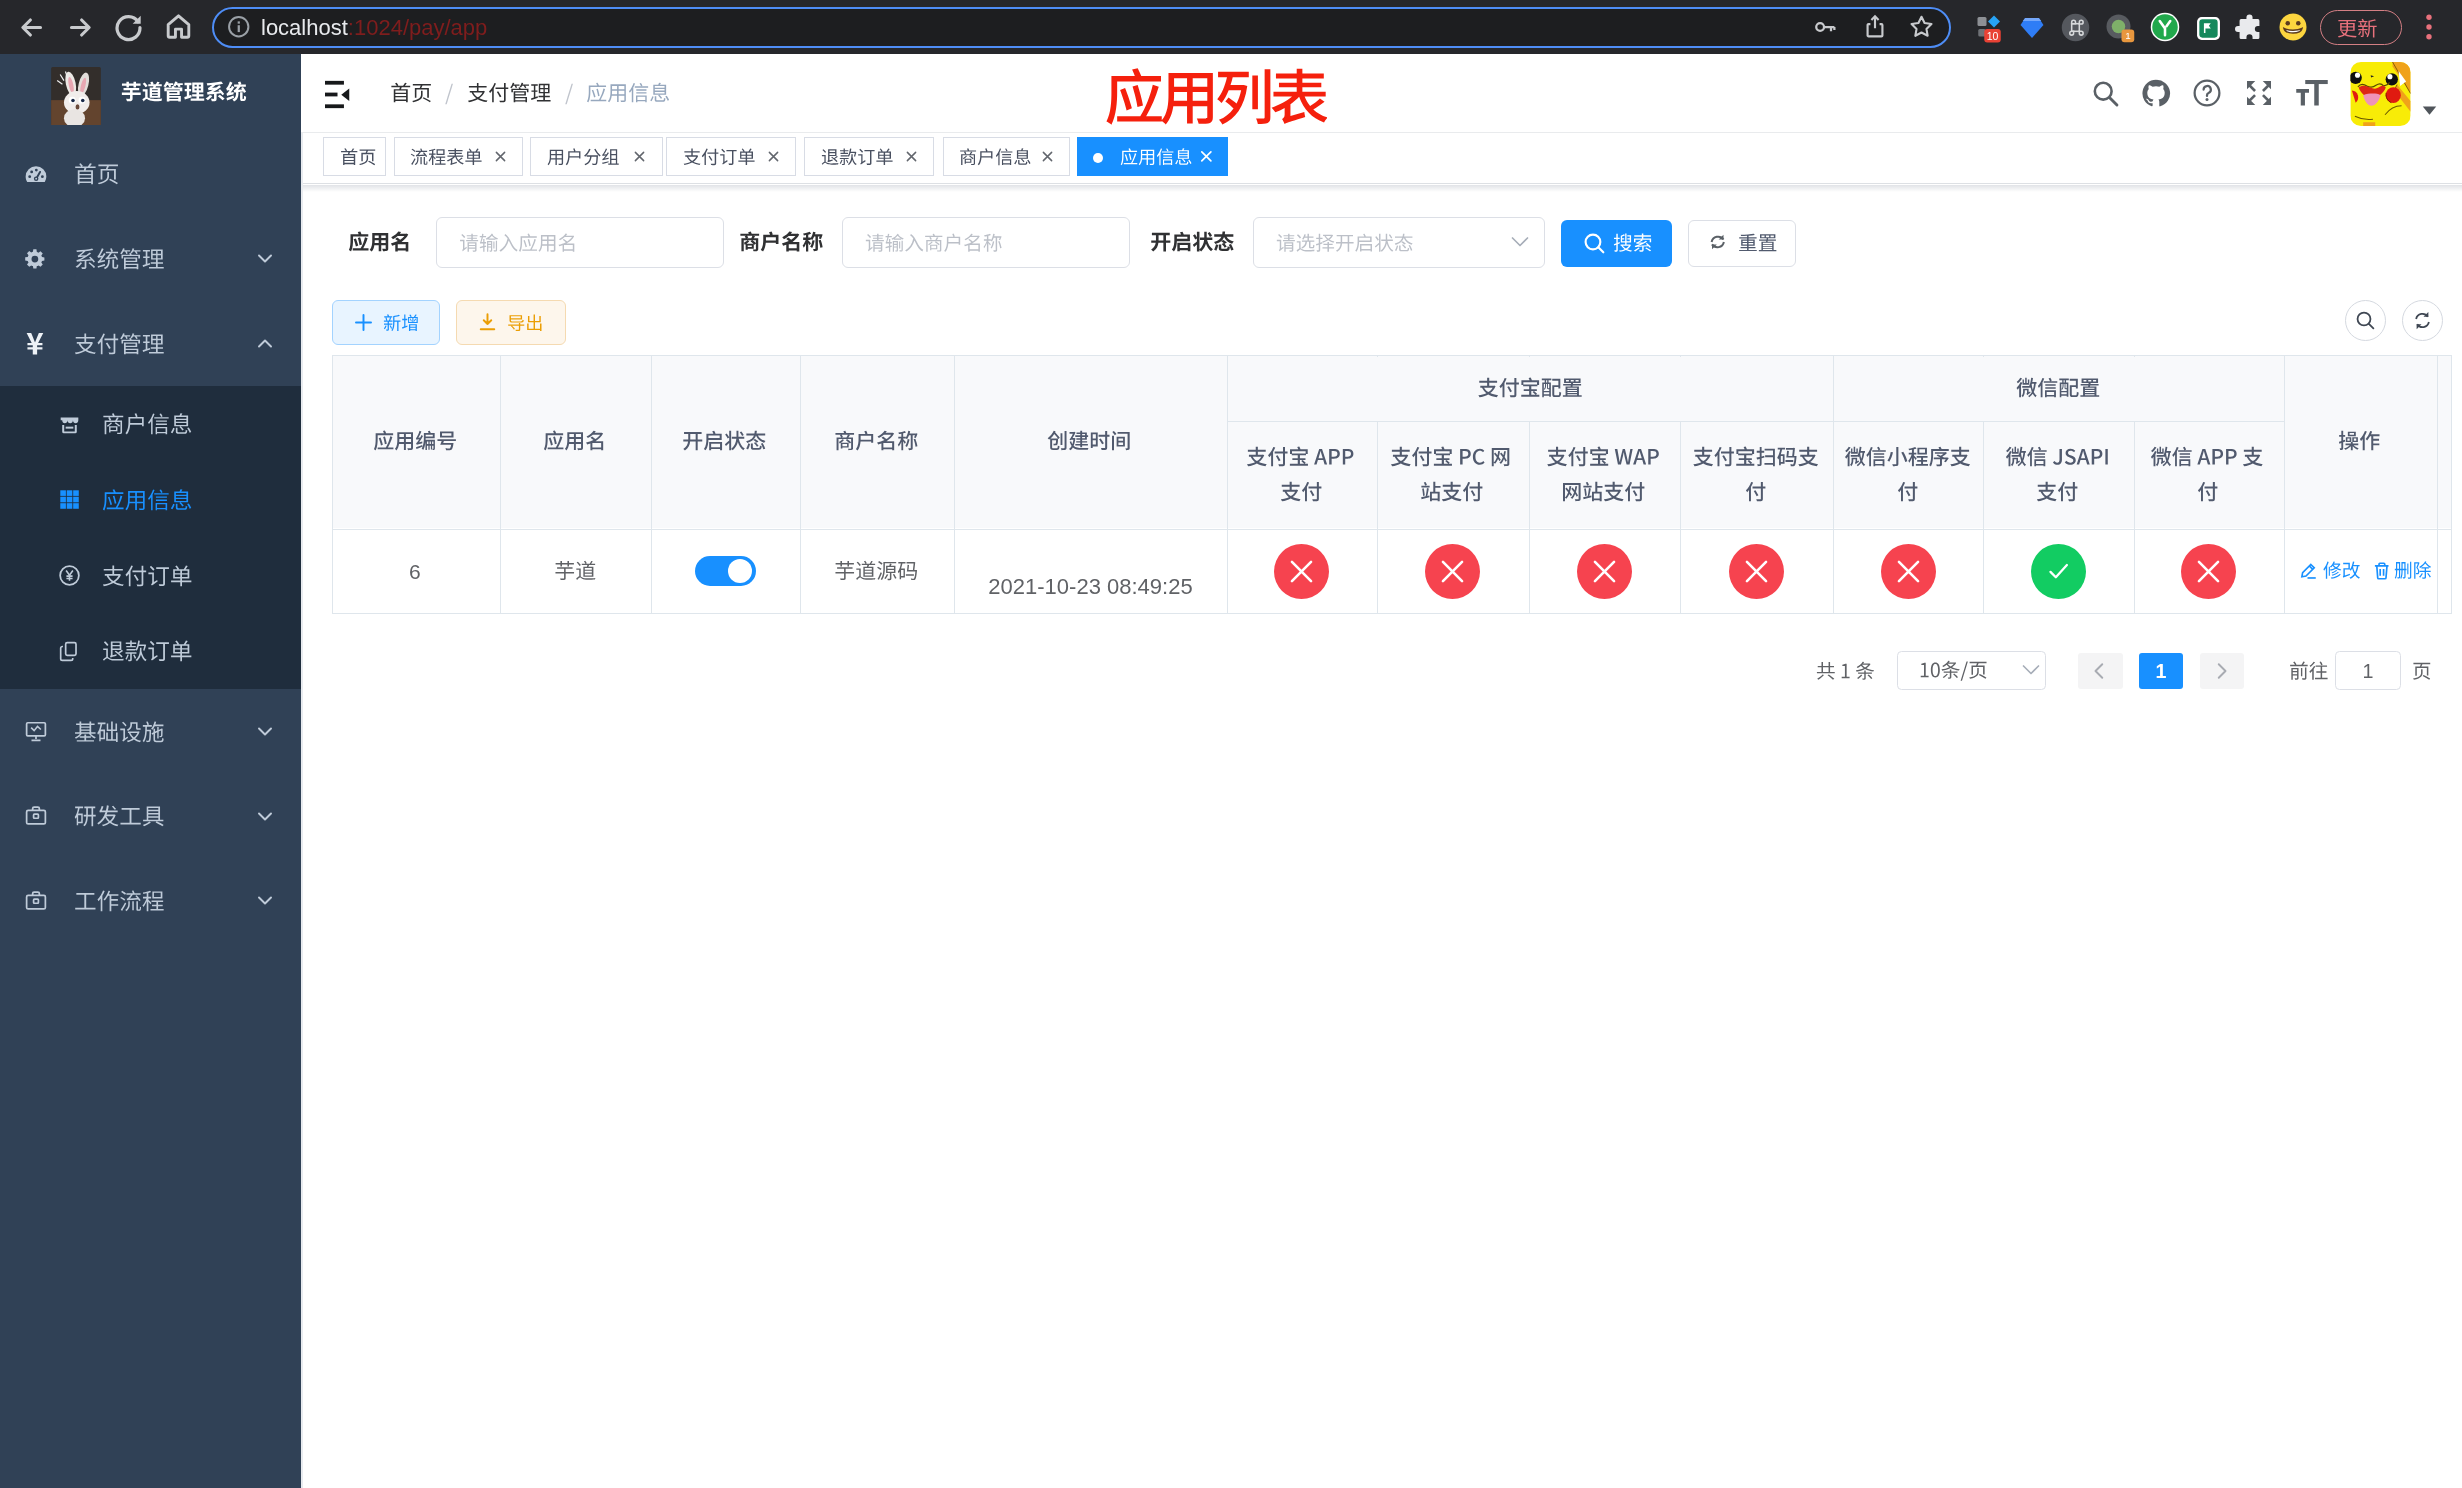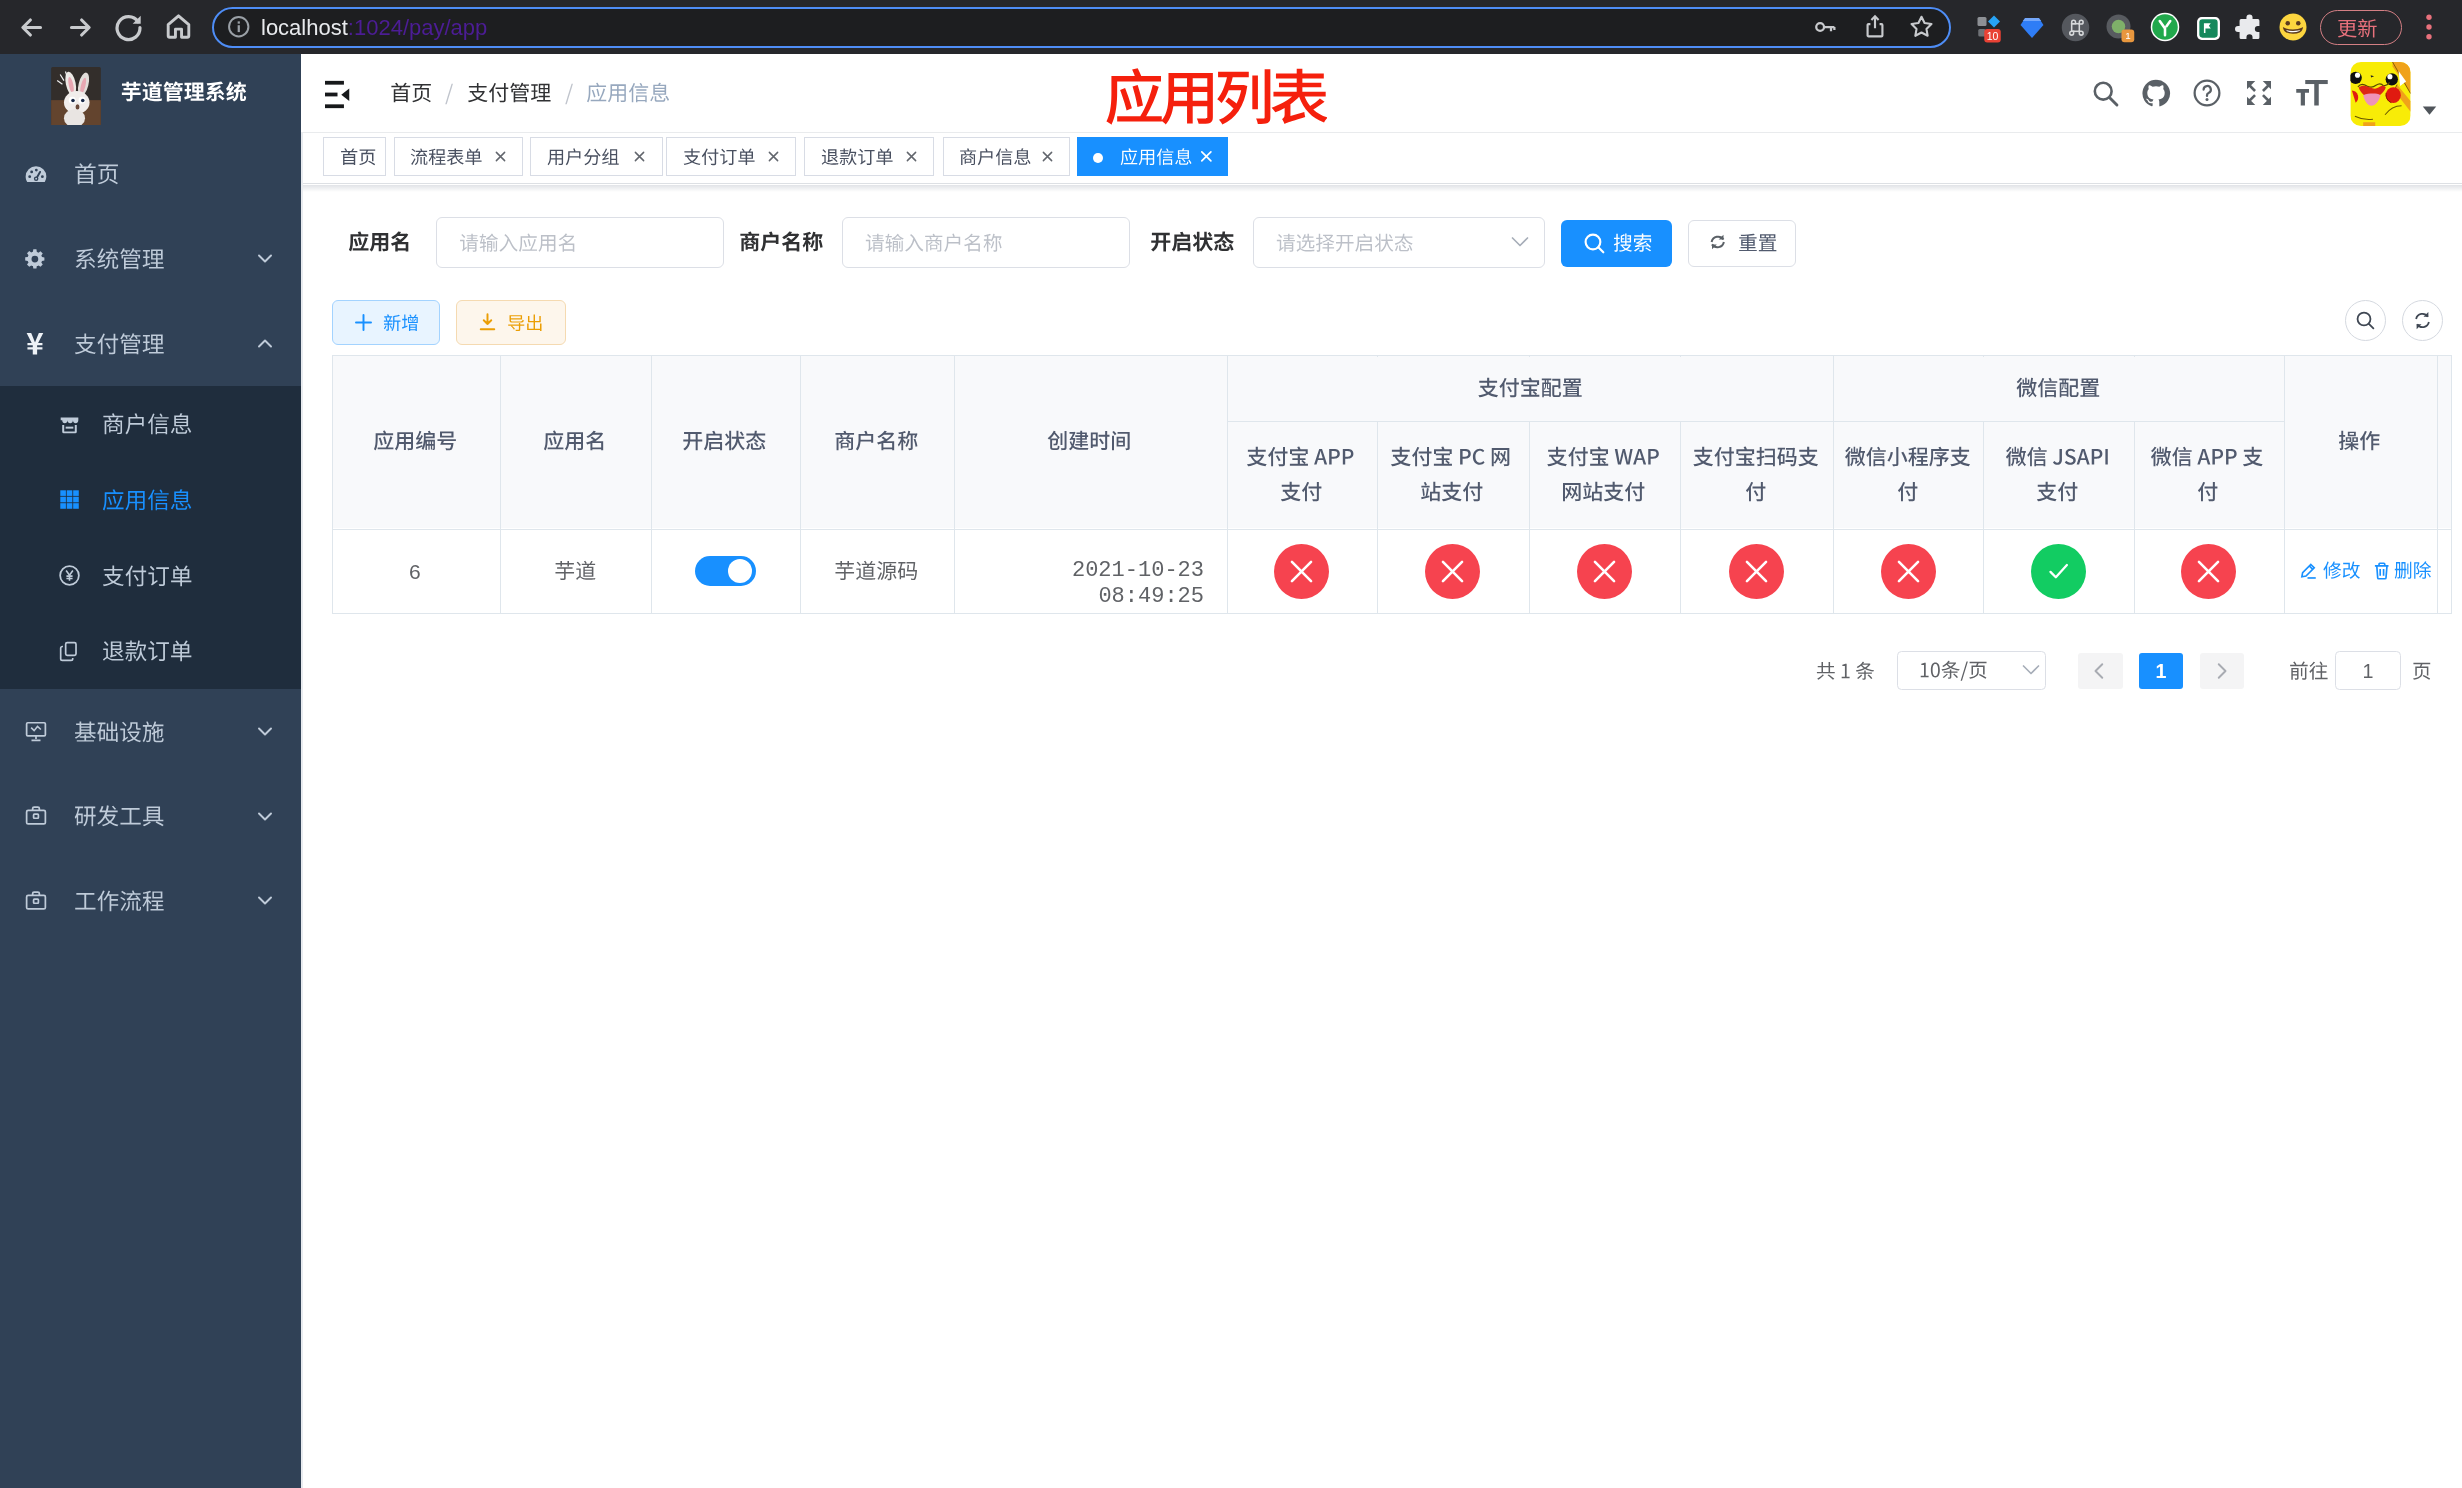--- a/index.html
+++ b/index.html
@@ -18,21 +18,21 @@
     </svg>
 <svg style="position:absolute;left:164px;top:12px" width="29" height="29" viewBox="0 0 38 38">
       <path d="M5.5 16.5 19 5l13.5 11.5V31a2 2 0 0 1-2 2h-7.5V22.5h-8V33H7.5a2 2 0 0 1-2-2z" stroke="#c8cacd" stroke-width="3.8" fill="none" stroke-linejoin="round"></path>
     </svg>
 <div style="position:absolute;left:212px;top:6.8px;width:1739px;height:41px;background:#1d1e20;border:2.7px solid #4e8df6;border-radius:21px"></div>
 <svg style="position:absolute;left:228px;top:16px" width="23" height="23" viewBox="0 0 30 30">
       <circle cx="14" cy="14" r="12.6" stroke="#9aa0a6" stroke-width="2.6" fill="none"></circle>
       <rect x="12.6" y="12" width="2.9" height="9" fill="#9aa0a6"></rect>
       <rect x="12.6" y="7" width="2.9" height="3" fill="#9aa0a6"></rect>
     </svg>
-<div style="position:absolute;left:261px;top:14.4px;height:27px;line-height:27px;font-size:22px;color:#e8eaed;font-family:'Liberation Sans',sans-serif">localhost<span style="color:#4c1d95">:1024/pay/app</span></div>
+<div style="position:absolute;left:261px;top:14.4px;height:27px;line-height:27px;font-size:22px;color:#e8eaed;font-family:'Liberation Sans',sans-serif">localhost<span style="color:#7f1d1d">:1024/pay/app</span></div>
 <svg style="position:absolute;left:1813px;top:15px" width="24" height="24" viewBox="0 0 32 32">
       <g stroke="#c8cacd" stroke-width="3" fill="none">
         <circle cx="9.5" cy="16" r="5.2"></circle>
         <path d="M14.7 16H28.5M24 16v5.5M28.5 16v4"></path>
       </g>
     </svg>
 <svg style="position:absolute;left:1862px;top:13px" width="26" height="26" viewBox="0 0 34 34">
       <g stroke="#c8cacd" stroke-width="2.8" fill="none">
         <path d="M11 14.5H8.5a1.2 1.2 0 0 0-1.2 1.2v13.6a1.2 1.2 0 0 0 1.2 1.2h17a1.2 1.2 0 0 0 1.2-1.2V15.7a1.2 1.2 0 0 0-1.2-1.2H23"></path>
         <path d="M17 20V4.5M12.3 9 17 4.3 21.7 9"></path>
@@ -522,21 +522,21 @@
     </svg>
 <div style="position:absolute;left:409px;top:559px;width:15px;height:26px;font-family:'Liberation Sans',sans-serif;font-size:21px;color:#606266;line-height:26px">6</div>
 <svg style="position:absolute;left:554px;top:556px" width="44" height="30" viewBox="0 -30 58 40">
       <path fill="#606266" d="M17.6 -23.5V-20.6H10.3V-23.5H8.2V-20.6H1.8V-18.7H8.2V-16H10.3V-18.7H17.6V-16H19.7V-18.7H26.2V-20.6H19.7V-23.5ZM1.6 -8.8V-6.8H13.1V-0.6C13.1 -0.1 12.9 0.1 12.3 0.1C11.8 0.1 9.8 0.1 7.7 0C8.1 0.6 8.4 1.5 8.5 2.1C11.1 2.1 12.9 2.1 13.8 1.8C14.8 1.4 15.2 0.8 15.2 -0.5V-6.8H26.4V-8.8H15.2V-13.1H24.4V-15.1H3.8V-13.1H13.1V-8.8ZM29.8 -21.4C31.3 -20 33 -18 33.8 -16.7L35.5 -17.9C34.7 -19.2 32.9 -21.1 31.4 -22.4ZM40.7 -10.3H50.1V-8H40.7ZM40.7 -6.5H50.1V-4.1H40.7ZM40.7 -14.1H50.1V-11.8H40.7ZM38.8 -15.7V-2.5H52.2V-15.7H45.5C45.8 -16.4 46.1 -17.2 46.5 -18.1H54.5V-19.8H49.3C50 -20.7 50.7 -21.9 51.3 -22.9L49.3 -23.5C48.8 -22.4 47.9 -20.9 47.2 -19.8H41.9L43.4 -20.5C43 -21.4 42.1 -22.7 41.3 -23.6L39.6 -22.9C40.3 -22 41.1 -20.7 41.5 -19.8H36.7V-18.1H44.1C44 -17.3 43.7 -16.4 43.5 -15.7ZM35.3 -13.5H29.4V-11.6H33.3V-2.9C32.1 -2.4 30.6 -1.2 29.2 0.2L30.5 1.9C31.9 0.2 33.3 -1.3 34.4 -1.3C35 -1.3 35.9 -0.5 37.1 0.2C39 1.3 41.4 1.6 44.7 1.6C47.4 1.6 52.3 1.4 54.3 1.3C54.4 0.7 54.7 -0.3 54.9 -0.8C52.2 -0.5 48 -0.3 44.8 -0.3C41.7 -0.3 39.3 -0.5 37.5 -1.5C36.5 -2 35.9 -2.5 35.3 -2.8Z"></path>
     </svg>
 <div style="position:absolute;left:695px;top:556px;width:61px;height:30px;background:#1890ff;border-radius:15px"></div>
 <div style="position:absolute;left:728px;top:559px;width:24px;height:24px;background:#fff;border-radius:50%"></div>
 <svg style="position:absolute;left:834px;top:556px" width="86" height="30" viewBox="0 -30 114 40">
       <path fill="#606266" d="M17.6 -23.5V-20.6H10.3V-23.5H8.2V-20.6H1.8V-18.7H8.2V-16H10.3V-18.7H17.6V-16H19.7V-18.7H26.2V-20.6H19.7V-23.5ZM1.6 -8.8V-6.8H13.1V-0.6C13.1 -0.1 12.9 0.1 12.3 0.1C11.8 0.1 9.8 0.1 7.7 0C8.1 0.6 8.4 1.5 8.5 2.1C11.1 2.1 12.9 2.1 13.8 1.8C14.8 1.4 15.2 0.8 15.2 -0.5V-6.8H26.4V-8.8H15.2V-13.1H24.4V-15.1H3.8V-13.1H13.1V-8.8ZM29.8 -21.4C31.3 -20 33 -18 33.8 -16.7L35.5 -17.9C34.7 -19.2 32.9 -21.1 31.4 -22.4ZM40.7 -10.3H50.1V-8H40.7ZM40.7 -6.5H50.1V-4.1H40.7ZM40.7 -14.1H50.1V-11.8H40.7ZM38.8 -15.7V-2.5H52.2V-15.7H45.5C45.8 -16.4 46.1 -17.2 46.5 -18.1H54.5V-19.8H49.3C50 -20.7 50.7 -21.9 51.3 -22.9L49.3 -23.5C48.8 -22.4 47.9 -20.9 47.2 -19.8H41.9L43.4 -20.5C43 -21.4 42.1 -22.7 41.3 -23.6L39.6 -22.9C40.3 -22 41.1 -20.7 41.5 -19.8H36.7V-18.1H44.1C44 -17.3 43.7 -16.4 43.5 -15.7ZM35.3 -13.5H29.4V-11.6H33.3V-2.9C32.1 -2.4 30.6 -1.2 29.2 0.2L30.5 1.9C31.9 0.2 33.3 -1.3 34.4 -1.3C35 -1.3 35.9 -0.5 37.1 0.2C39 1.3 41.4 1.6 44.7 1.6C47.4 1.6 52.3 1.4 54.3 1.3C54.4 0.7 54.7 -0.3 54.9 -0.8C52.2 -0.5 48 -0.3 44.8 -0.3C41.7 -0.3 39.3 -0.5 37.5 -1.5C36.5 -2 35.9 -2.5 35.3 -2.8ZM71 -11.4H79.6V-8.9H71ZM71 -15.4H79.6V-13H71ZM70.1 -5.7C69.3 -3.9 68.1 -1.9 66.8 -0.5C67.3 -0.3 68.1 0.3 68.5 0.6C69.7 -0.9 71.1 -3.2 72 -5.2ZM78.1 -5.3C79.2 -3.5 80.5 -1.1 81.1 0.3L83.1 -0.6C82.4 -1.9 81 -4.3 79.9 -6ZM58.4 -21.8C60 -20.8 62.1 -19.4 63.1 -18.5L64.4 -20.2C63.3 -21 61.2 -22.3 59.7 -23.2ZM57.1 -14.2C58.6 -13.3 60.7 -12 61.8 -11.2L63 -12.9C61.9 -13.7 59.8 -14.9 58.3 -15.7ZM57.7 0.7 59.5 1.8C60.9 -0.8 62.4 -4.3 63.6 -7.2L61.9 -8.4C60.6 -5.2 58.9 -1.5 57.7 0.7ZM65.5 -22.1V-14.5C65.5 -9.9 65.2 -3.5 62 1C62.5 1.2 63.4 1.8 63.7 2.1C67.1 -2.6 67.5 -9.6 67.5 -14.5V-20.2H82.6V-22.1ZM74.2 -19.9C74 -19 73.7 -17.9 73.4 -17H69.1V-7.3H74.2V0C74.2 0.3 74.1 0.4 73.7 0.4C73.4 0.4 72.1 0.4 70.8 0.4C71.1 1 71.3 1.7 71.4 2.2C73.2 2.2 74.5 2.2 75.2 1.9C76 1.6 76.2 1.1 76.2 0.1V-7.3H81.6V-17H75.4C75.8 -17.7 76.2 -18.6 76.5 -19.4ZM95.5 -5.7V-3.8H106.2V-5.7ZM97.7 -18.2C97.6 -15.4 97.2 -11.7 96.8 -9.4H97.4L108.2 -9.4C107.6 -3.3 107 -0.8 106.3 -0.1C106 0.2 105.7 0.3 105.2 0.3C104.7 0.3 103.5 0.3 102.1 0.1C102.5 0.6 102.6 1.5 102.7 2C104 2.1 105.3 2.1 106.1 2.1C106.9 2 107.4 1.8 108 1.2C109 0.2 109.6 -2.7 110.3 -10.3C110.3 -10.6 110.3 -11.2 110.3 -11.2H106.8C107.3 -14.7 107.7 -18.9 108 -21.8L106.5 -22L106.1 -21.9H96.4V-19.9H105.8C105.6 -17.5 105.2 -14.1 104.9 -11.2H99C99.3 -13.3 99.6 -15.9 99.7 -18.1ZM85.4 -22V-20.1H88.8C88.1 -15.8 86.8 -11.8 84.8 -9.2C85.1 -8.6 85.6 -7.4 85.8 -6.9C86.3 -7.6 86.8 -8.4 87.2 -9.2V1H89.1V-1.3H94.2V-13.4H89.1C89.8 -15.5 90.4 -17.8 90.9 -20.1H95V-22ZM89.1 -11.5H92.4V-3.2H89.1Z"></path>
     </svg>
-<div style="position:absolute;left:977px;top:558px;width:227px;height:26px;text-align:right;font-family:Liberation Mono, monospace;font-size:22px;color:#606266;line-height:26px">2021-10-23 08:49:25</div>
+<div style="position:absolute;left:977px;top:574px;width:227px;height:26px;text-align:center;font-family:Liberation Sans, sans-serif;font-size:22px;color:#606266;line-height:26px">2021-10-23 08:49:25</div>
 <svg style="position:absolute;left:1274px;top:544px" width="55" height="55" viewBox="0 0 72 72">
       <circle cx="36" cy="36" r="36" fill="#f6434f"></circle>
       <path d="M23.5 23.5l25 25M48.5 23.5l-25 25" stroke="#fff" stroke-width="3.4" stroke-linecap="round"></path>
     </svg>
 <svg style="position:absolute;left:1425px;top:544px" width="55" height="55" viewBox="0 0 72 72">
       <circle cx="36" cy="36" r="36" fill="#f6434f"></circle>
       <path d="M23.5 23.5l25 25M48.5 23.5l-25 25" stroke="#fff" stroke-width="3.4" stroke-linecap="round"></path>
     </svg>
 <svg style="position:absolute;left:1577px;top:544px" width="55" height="55" viewBox="0 0 72 72">
       <circle cx="36" cy="36" r="36" fill="#f6434f"></circle>

